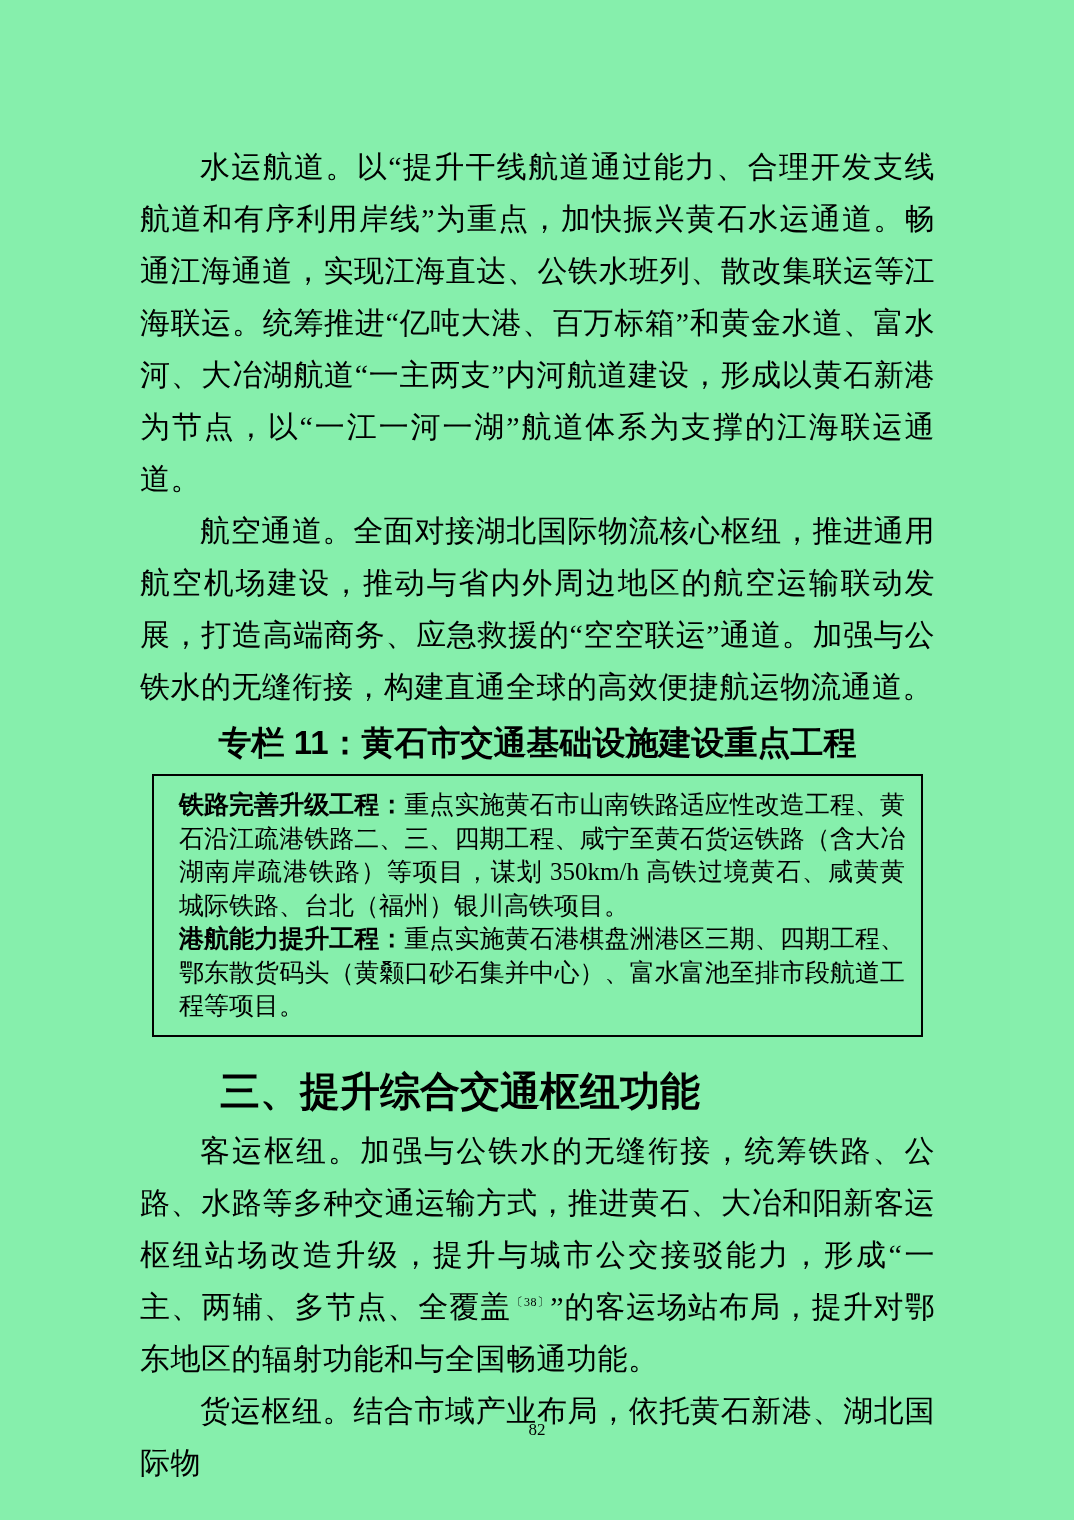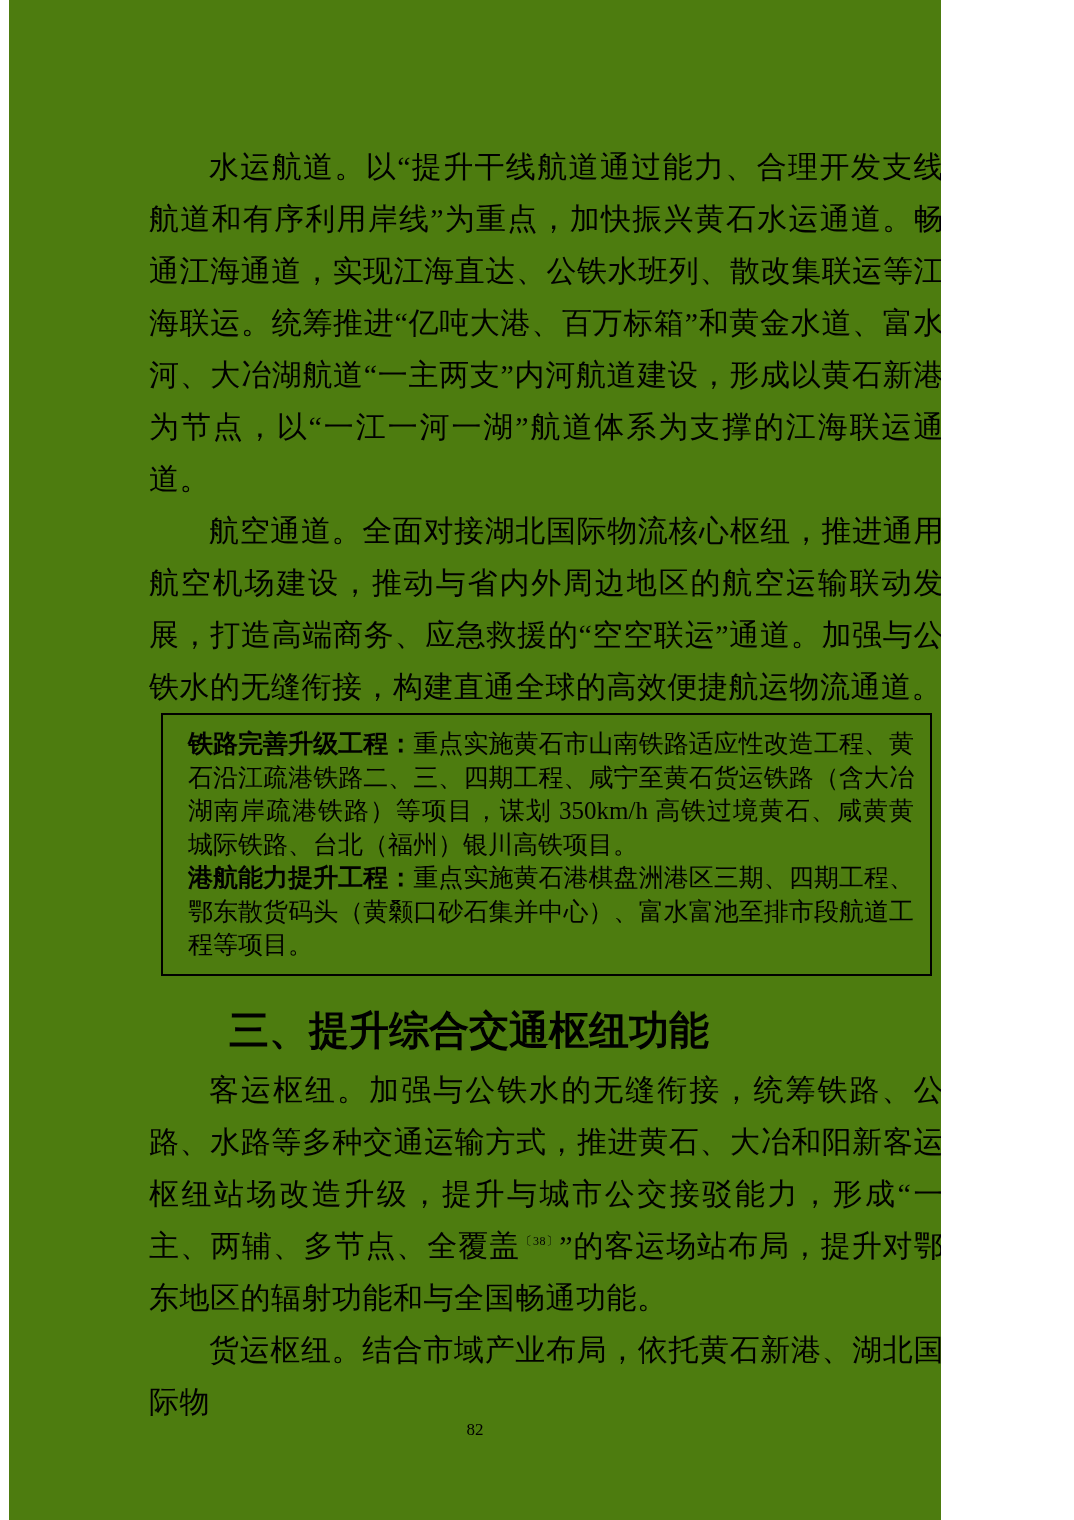--- a/index.html
+++ b/index.html
@@ -2,27 +2,26 @@
 <html><head>
 <meta charset="utf-8">
 <style>
   html, body {
     margin: 0;
     padding: 0;
     background: #ffffff;
   }
   .page {
     position: relative;
-    width: 932px;
+    width: 1074px;
     height: 1520px;
-    background: #4d7c0f;
+    background: #86efac;
     color: #000000;
     font-family: "Liberation Serif", serif;
     overflow: hidden;
-    margin-left: 9px;
   }
   .content {
     position: absolute;
     left: 140px;
     top: 141px;
     width: 795px;
   }
   .body-para {
     margin: 0;
     font-size: 30px;
@@ -83,20 +82,21 @@
 </head>
 <body>
 
 <div class="page">
   <div class="content">
 
     <p class="body-para">水运航道。以“提升干线航道通过能力、合理开发支线航道和有序利用岸线”为重点，加快振兴黄石水运通道。畅通江海通道，实现江海直达、公铁水班列、散改集联运等江海联运。统筹推进“亿吨大港、百万标箱”和黄金水道、富水河、大冶湖航道“一主两支”内河航道建设，形成以黄石新港为节点，以“一江一河一湖”航道体系为支撑的江海联运通道。</p>
 
     <p class="body-para">航空通道。全面对接湖北国际物流核心枢纽，推进通用航空机场建设，推动与省内外周边地区的航空运输联动发展，打造高端商务、应急救援的“空空联运”通道。加强与公铁水的无缝衔接，构建直通全球的高效便捷航运物流通道。</p>
 
+    <h2 class="panel-title">专栏 11：黄石市交通基础设施建设重点工程</h2>
 
     <div class="panel-box">
       <p class="panel-para"><span class="panel-label">铁路完善升级工程：</span><span>重点实施黄石市山南铁路适应性改造工程、黄石沿江疏港铁路二、三、四期工程、咸宁至黄石货运铁路（含大冶湖南岸疏港铁路）等项目，谋划 350km/h 高铁过境黄石、咸黄黄城际铁路、台北（福州）银川高铁项目。</span></p>
       <p class="panel-para"><span class="panel-label">港航能力提升工程：</span><span>重点实施黄石港棋盘洲港区三期、四期工程、鄂东散货码头（黄颡口砂石集并中心）、富水富池至排市段航道工程等项目。</span></p>
     </div>
 
     <h2 class="section-heading">三、提升综合交通枢纽功能</h2>
 
     <p class="body-para"><span>客运枢纽。加强与公铁水的无缝衔接，统筹铁路、公路、水路等多种交通运输方式，推进黄石、大冶和阳新客运枢纽站场改造升级，提升与城市公交接驳能力，形成“一主、两辅、多节点、全覆盖</span><sup class="footnote-ref">〔38〕</sup><span>”的客运场站布局，提升对鄂东地区的辐射功能和与全国畅通功能。</span></p>
 

